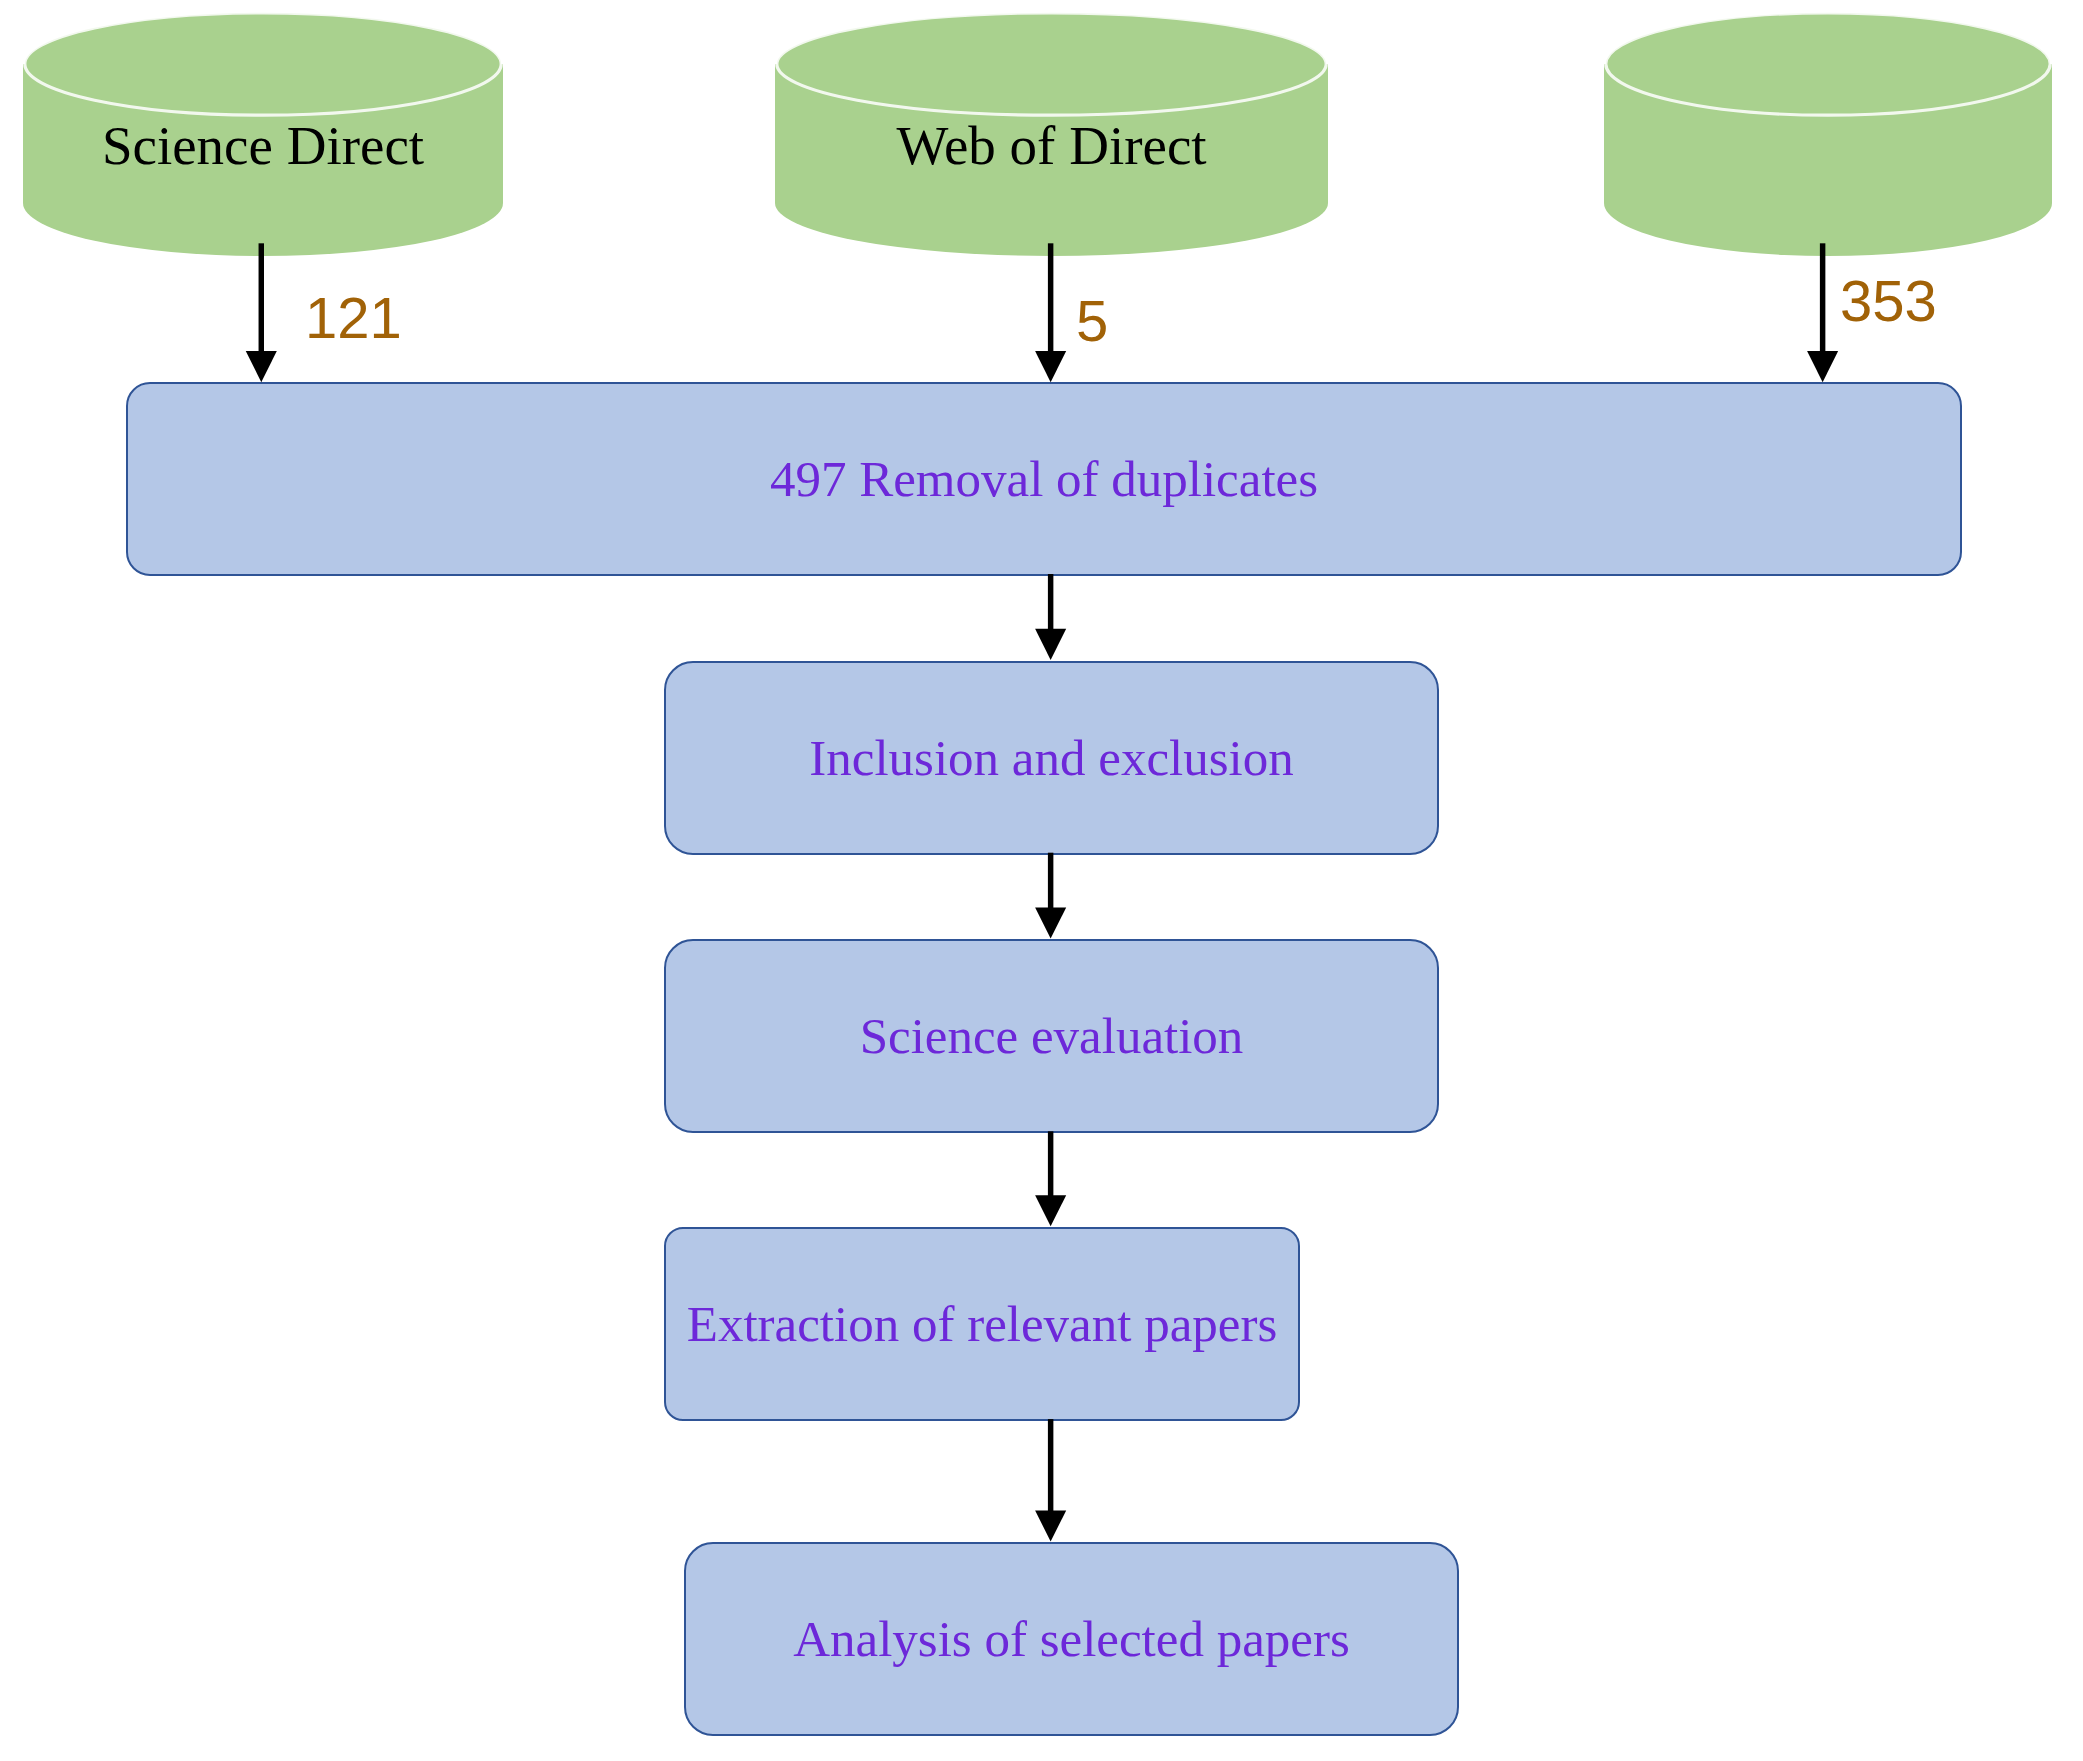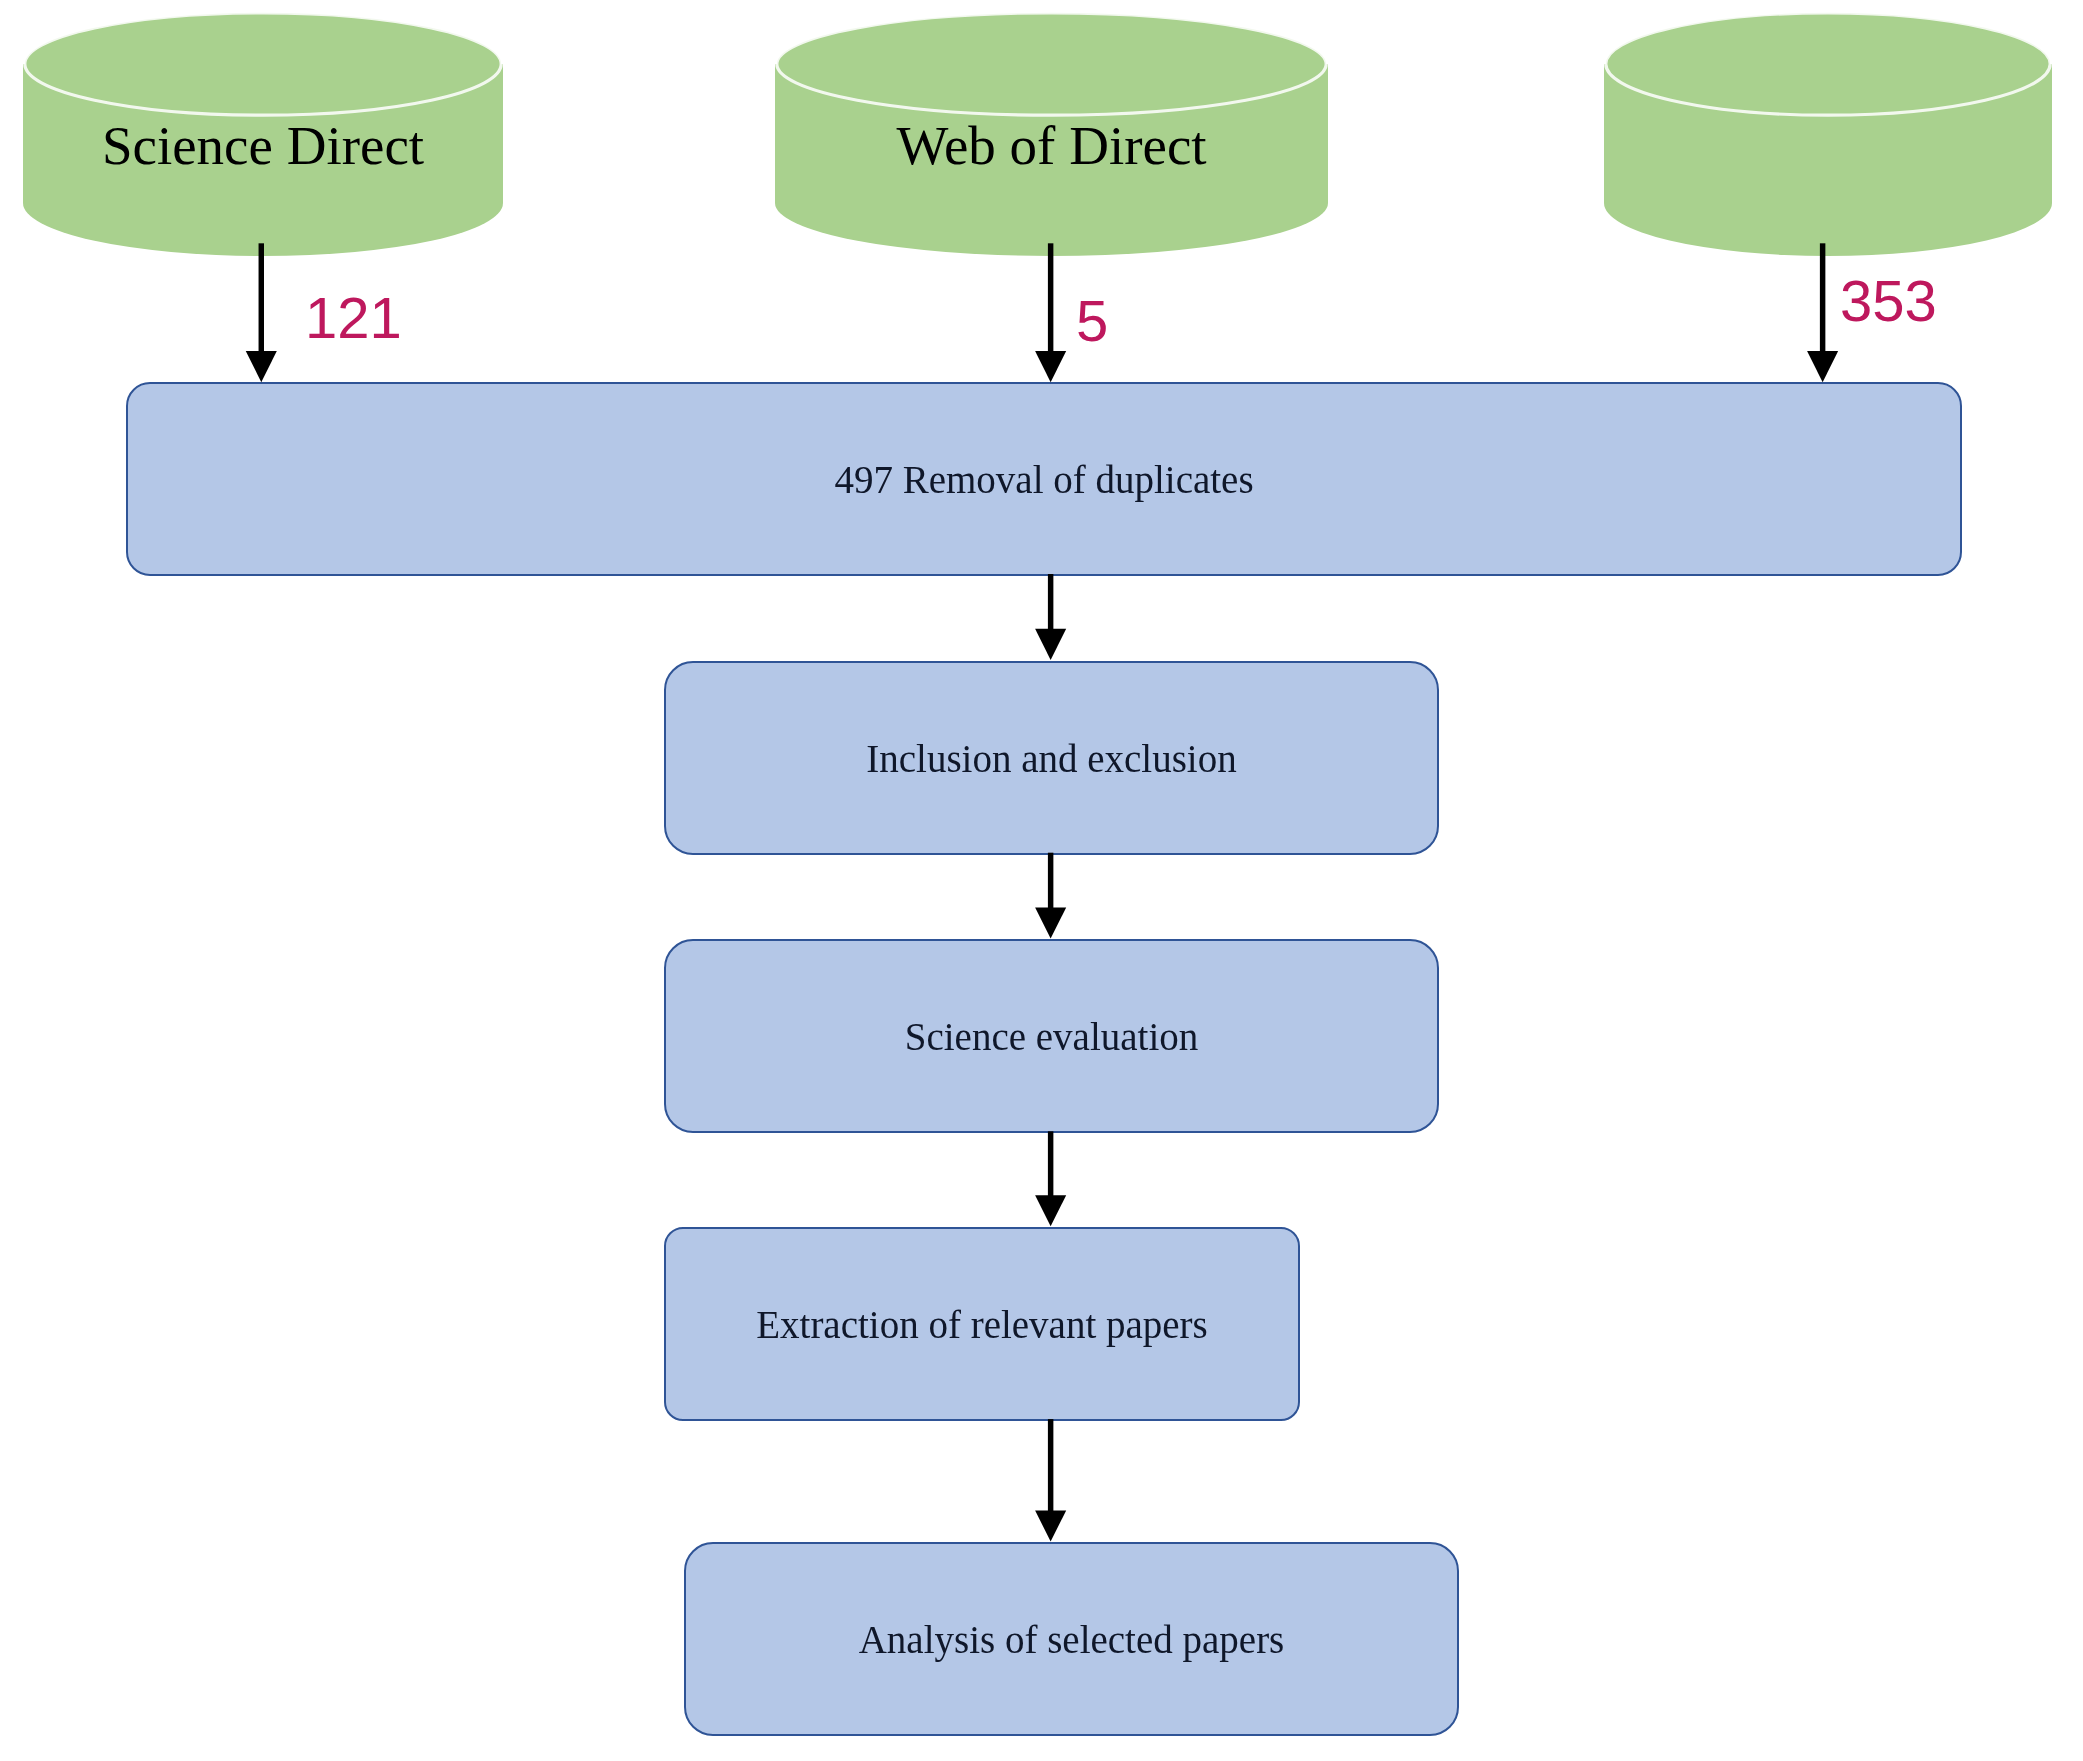--- a/index.html
+++ b/index.html
@@ -47,31 +47,31 @@
     align-items: center;
     justify-content: center;
   }
   .step-box.big {
     border-radius: 24px;
   }
   .step-box.small {
     border-radius: 29px;
   }
   .box-label {
-    font-size: 39px;
-    color: #0f172a;
+    font-size: 51px;
+    color: #6d28d9;
     white-space: nowrap;
     text-align: center;
   }
   .count-label {
     position: absolute;
     font-family: "Liberation Sans", sans-serif;
     font-size: 58px;
     line-height: 1;
-    color: #be185d;
+    color: #a16207;
     white-space: nowrap;
   }
   .arrows {
     position: absolute;
     left: 0;
     top: 0;
     pointer-events: none;
   }
   .arrows line {
     stroke: #000000;

